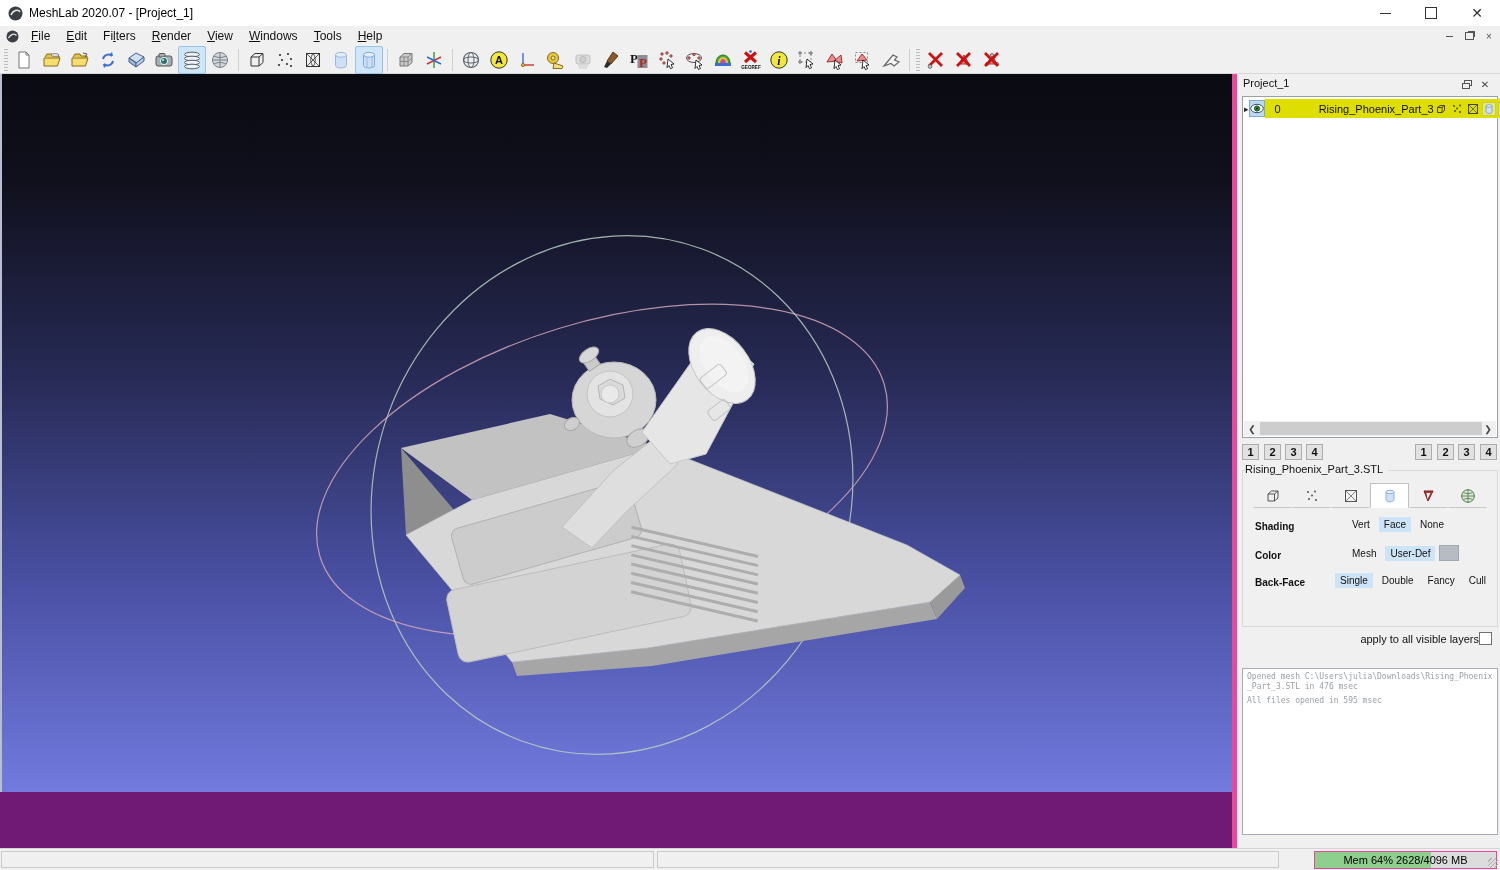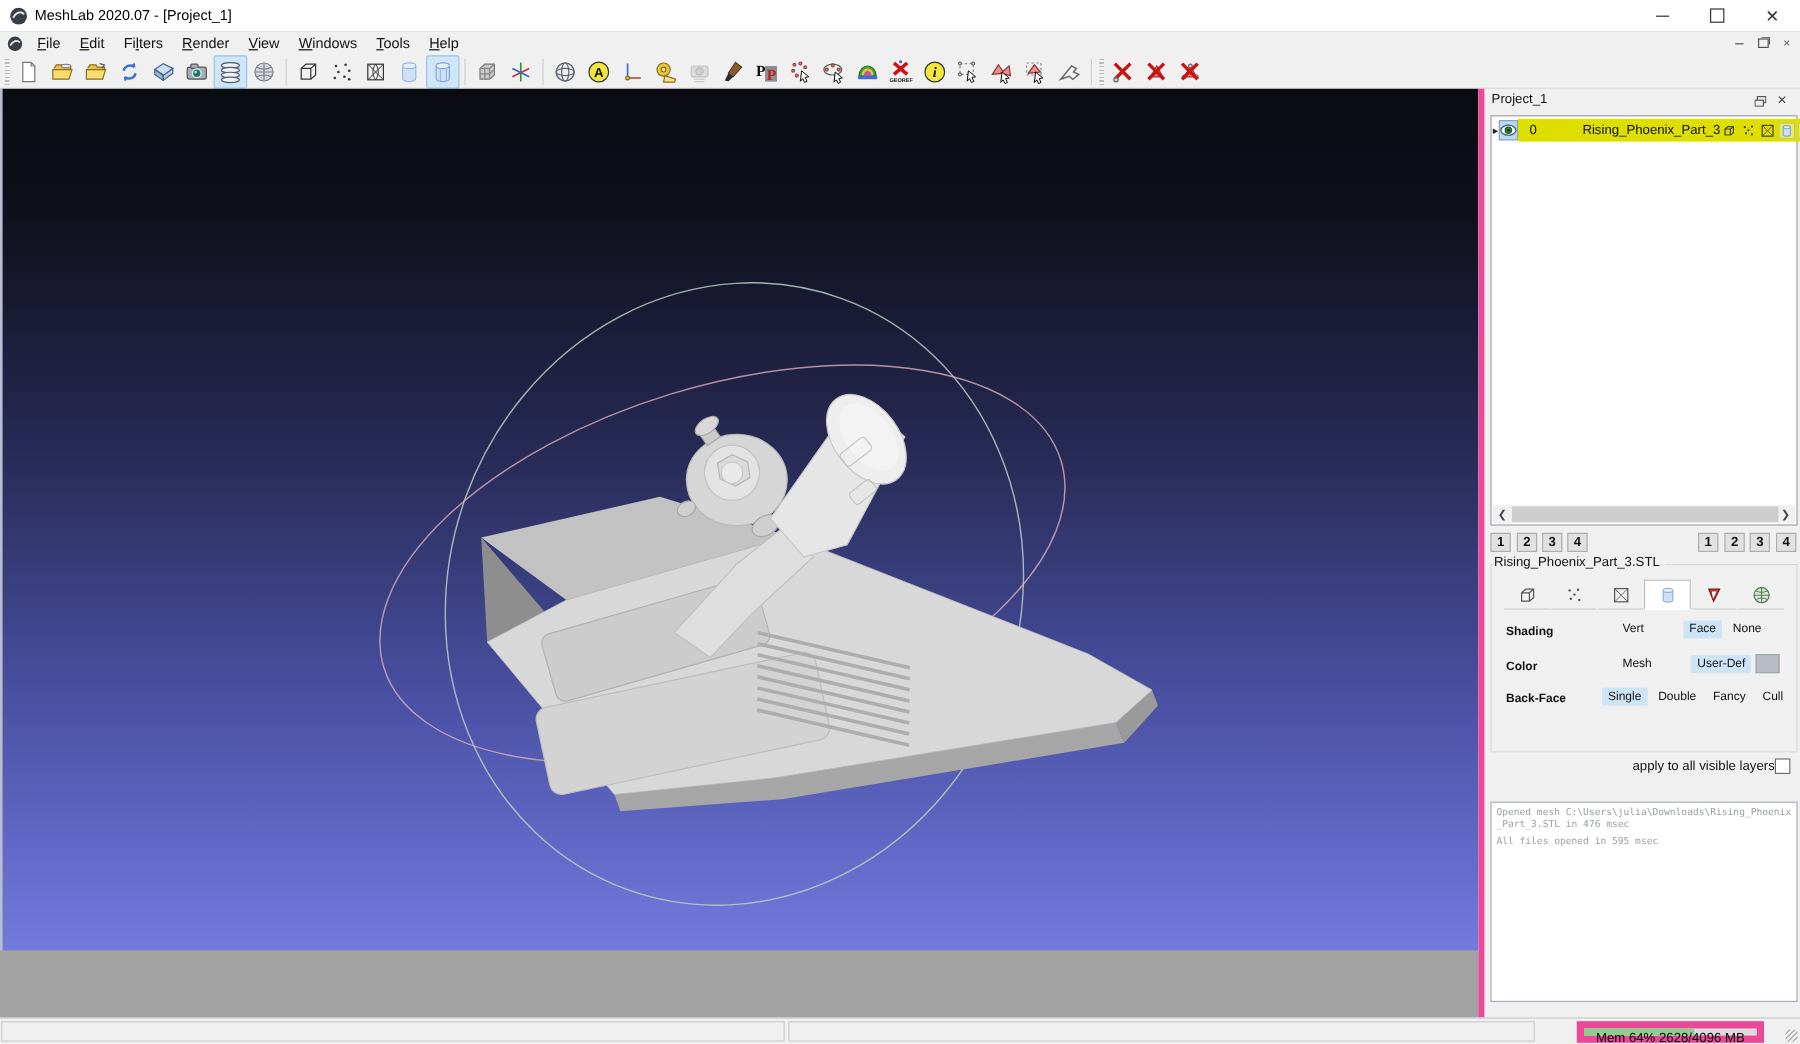--- a/index.html
+++ b/index.html
@@ -1,16 +1,16 @@
 <!DOCTYPE html>
 <html><head>
 <meta charset="utf-8">
 <style>
   html,body{margin:0;padding:0;background:#555;}
-  #root{position:relative;width:1500px;height:870px;background:#a3a3a3;
+  #root{position:relative;width:1500px;height:870px;background:#701a75;
         font-family:"Liberation Sans",sans-serif;overflow:hidden;user-select:none;}
   .abs{position:absolute;}
 
   
   #titlebar{left:0;top:0;width:1500px;height:26px;background:#ffffff;display:flex;align-items:center;}
   #title-text{font-size:12px;color:#000;margin-left:6px;}
   .wbtns{position:absolute;right:0;top:0;height:26px;display:flex;}
   .wbtn{width:46px;height:26px;display:flex;align-items:center;justify-content:center;
         font-size:13px;color:#222;}
   .glyph-min{display:block;width:11px;height:1px;background:#333;}
@@ -70,35 +70,35 @@
   #gtitle{position:absolute;left:8px;top:389px;font-size:11px;color:#111;background:#f0f0f0;z-index:2;padding-right:5px;}
   #gbox{position:absolute;left:5px;top:396px;width:256px;height:157px;border:1px solid #d9d9d9;box-sizing:border-box;}
   #tabs{position:absolute;left:10px;top:12px;display:flex;}
   .tab{width:39px;height:25px;display:flex;align-items:center;justify-content:center;
        border:1px solid transparent;border-bottom:1px solid #c8c8c8;box-sizing:border-box;}
   .tab.sel{background:#fff;border:1px solid #c0c0c0;border-bottom-color:#fff;}
   .prow{position:absolute;left:12px;display:flex;align-items:flex-end;font-size:10px;color:#111;width:236px;}
   .plabel{font-weight:bold;width:92px;}
   .opts{display:flex;gap:4px;align-items:center;}
   .opt{padding:2px 5px;}
-  .opt.sel{background:#cde4f7;margin-left:24px;}
+  .opt.sel{background:#cde4f7;}
   .swatch{width:18px;height:14px;border:1px solid #9aa;}
 
   #applyrow{position:absolute;right:8px;top:558px;display:flex;align-items:center;gap:0;font-size:11px;color:#111;}
   .checkbox{width:13px;height:13px;border:1px solid #707070;background:#fff;box-sizing:border-box;}
 
   #logbox{position:absolute;left:5px;top:594px;width:256px;height:167px;background:#fff;border:1px solid #aab;
           box-sizing:border-box;padding:3px 4px;font-family:"DejaVu Sans Mono",monospace;font-size:8px;
           line-height:9.5px;color:#9aa0a6;overflow:hidden;}
   .logline{white-space:pre-wrap;word-break:break-all;margin-bottom:5px;}
 
   
   #statusbar{left:0;top:848px;width:1500px;height:22px;background:#f0f0f0;border-top:1px solid #d4d4d4;box-sizing:border-box;}
   .spanel{position:absolute;top:2px;height:17px;border:1px solid #cbcbcb;background:#f0f0f0;box-sizing:border-box;}
-  #mem{position:absolute;left:1314px;top:2px;width:156px;height:18px;border:6px solid #ec4899;background:#dcdcdc;box-sizing:border-box;}
+  #mem{position:absolute;left:1314px;top:2px;width:183px;height:18px;border:1px solid #ec4899;background:#dcdcdc;box-sizing:border-box;}
   #mem-fill{position:absolute;left:0;top:0;bottom:0;background:#8ecf8e;}
   #mem-label{position:absolute;left:0;right:0;top:2px;text-align:center;font-size:11px;color:#000;}
   #grip{position:absolute;right:2px;bottom:2px;width:10px;height:10px;
         background:repeating-linear-gradient(135deg,transparent 0 2px,#b0b0b0 2px 3px);}
   svg{display:block;}
 </style>
 </head>
 <body>
 
 <div id="root">

